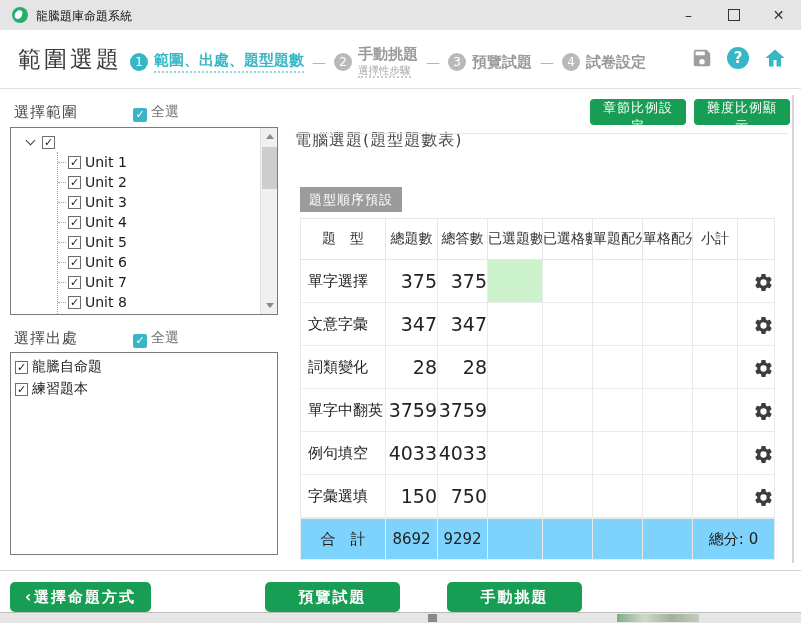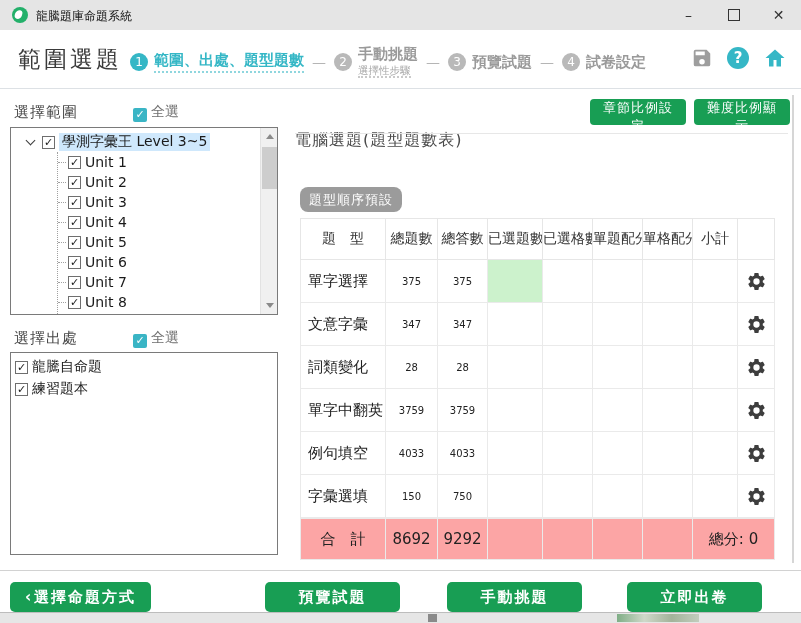--- a/index.html
+++ b/index.html
@@ -106,41 +106,41 @@
   .main-title{position:absolute;left:295px;top:102px;font-size:16px;color:#4a4a4a;letter-spacing:1px;margin-top:28px;}
   .btn-green-sm{
     position:absolute;top:99px;height:26px;background:#189e54;color:#fff;border:none;
     border-radius:4px;font-size:13px;padding:0 10px;font-family:inherit;letter-spacing:1px;
   }
   .btn-chapter{left:590px;width:96px;}
   .btn-difficulty{left:694px;width:96px;}
   .main-divider{position:absolute;left:295px;top:133px;width:493px;height:1px;background:#e7e7e7;}
   .btn-order{
     position:absolute;left:300px;top:187px;height:25px;background:#9b9b9b;color:#fff;border:none;
-    border-radius:8px;font-size:13px;padding:0 9px;font-family:inherit;letter-spacing:1px;
+    border-radius:0;font-size:13px;padding:0 9px;font-family:inherit;letter-spacing:1px;
   }
   .edge-line{position:absolute;left:792px;top:95px;width:2px;height:468px;background:#d6d6d6;}
   table.qtable{
     position:absolute;left:300px;top:218px;width:474px;border-collapse:collapse;table-layout:fixed;
     border:1px solid #adadad;background:#fff;
   }
   table.qtable th{
     height:40px;font-size:14px;font-weight:normal;color:#333;text-align:center;
     border:1px solid #e6e6e6;padding:0;overflow:hidden;white-space:nowrap;
   }
   table.qtable td{
-    height:42px;font-size:10px;color:#222;text-align:center;border:1px solid #eaeaea;
+    height:42px;font-size:19px;color:#222;text-align:right;border:1px solid #eaeaea;
     padding:0;overflow:hidden;white-space:nowrap;
   }
   table.qtable td.cell-type{text-align:left;padding-left:7px;font-size:15px;}
   td.cell-green{background:#ccf2cc;}
   .gear-svg{width:21px;height:21px;vertical-align:middle;}
   table.ttable{
     position:absolute;left:300px;top:518px;width:474px;border-collapse:collapse;table-layout:fixed;
-    border:1px solid #adadad;background:#fca5a5;
+    border:1px solid #adadad;background:#7dd3fc;
   }
   table.ttable td{
     height:40px;font-size:15px;color:#222;text-align:center;border:1px solid #eaeaea;
     padding:0;white-space:nowrap;
   }
   .score-cell{color:#e5413e;font-size:14px;}
   
   .footer-divider{position:absolute;left:0;top:570px;width:801px;height:1px;background:#d2d2d2;}
   .btn-green-lg{
     position:absolute;top:582px;height:30px;background:#189e54;color:#fff;border:none;
@@ -204,21 +204,20 @@
   <div class="sec-label" style="left:14px;top:103px;">選擇範圍</div>
   <div class="selectall" style="left:133px;top:103px;position:absolute;">
     <span class="chk-teal">✓</span><span class="chk-label">全選</span>
   </div>
 
   <div class="tree-box">
     <div style="padding-top:4px;">
       <div class="tree-row tree-root-row">
         <span class="expander"></span>
         <span class="chk-win">✓</span>
-        <span class="root-label">學測字彙王 Level 3~5</span>
       </div>
       <div class="tree-children">
         <div class="tree-child">
             <span class="chk-win">✓</span>
             <span>Unit 1</span>
           </div>
         <div class="tree-child">
             <span class="chk-win">✓</span>
             <span>Unit 2</span>
           </div>
@@ -410,20 +409,19 @@
       <td></td>
       <td class="score-cell">總分: 0</td>
     </tr>
   </tbody>
     </table>
 
   <div class="footer-divider"></div>
   <button class="btn-green-lg btn-back"><span class="chev">‹</span><span>選擇命題方式</span></button>
   <button class="btn-green-lg btn-preview">預覽試題</button>
   <button class="btn-green-lg btn-manual">手動挑題</button>
-  <button class="btn-green-lg btn-generate">立即出卷</button>
 
 </div>
 
 <div class="desktop">
   <span class="desk-a"></span>
   <span class="desk-b"></span>
 </div>
 
 </body></html>

